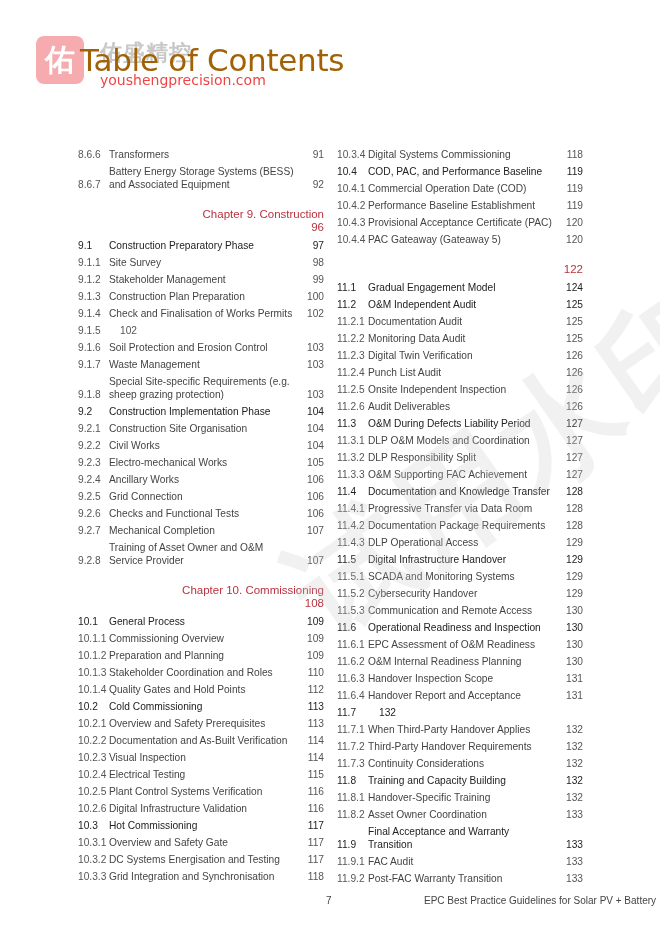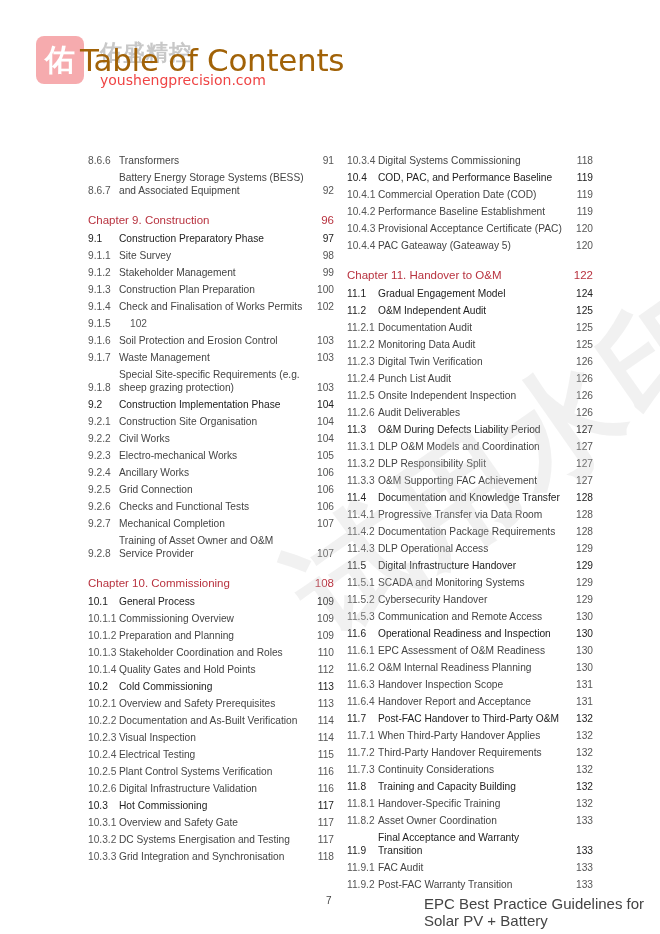--- a/index.html
+++ b/index.html
@@ -8,34 +8,34 @@
   .logo-badge { position: absolute; left: 36px; top: 36px; width: 48px; height: 48px;
                 background: #f6a3a6; border-radius: 8px; color: #fff; font-weight: bold;
                 font-size: 30px; line-height: 48px; text-align: center; opacity: 0.9;
                 font-family: "DejaVu Sans", sans-serif; }
   .logo-cn { position: absolute; left: 100px; top: 38px; font-size: 22px; color: #c8c8c8;
              letter-spacing: 1px; font-family: Liberation Sans, sans-serif; font-weight: bold; }
   .logo-url { position: absolute; left: 100px; top: 72px; font-size: 14px; color: #ef4444;
               font-family: "DejaVu Sans", sans-serif; }
   .page-title { position: absolute; left: 80px; top: 42px; font-size: 31px; color: #a16207;
                 font-family: "DejaVu Sans", sans-serif; letter-spacing: -0.3px; }
-  .col { position: absolute; top: 152px; width: 246px; margin-left: 10px; }
+  .col { position: absolute; top: 146px; width: 246px; }
   .col-left { left: 78px; }
   .col-right { left: 337px; width: 246px; }
   .row { display: flex; align-items: flex-end; font-size: 10.2px; line-height: 13px;
          min-height: 13px; padding: 2px 0 2px 0; }
   .row .num { width: 31px; flex: none; color: #555; }
   .row .title { flex: 1; color: #444; }
   .row .page { width: 28px; flex: none; text-align: right; color: #555; }
   .row.bold .num, .row.bold .title, .row.bold .page { font-weight: normal; color: #222; }
-  .row.chapter { margin-top: 14px; font-size: 11.5px; padding-top: 1px; padding-bottom: 3px; }
+  .row.chapter { margin-top: 14px; font-size: 11.5px; padding-top: 1px; padding-bottom: 3px; flex-direction: column; }
   .row.chapter .title, .row.chapter .page { color: #b8323f; font-weight: normal; }
   .row.chapter .title { }
   .footer-page { position: absolute; left: 326px; top: 895px; font-size: 10px; color: #444; }
-  .footer-title { position: absolute; left: 424px; top: 895px; font-size: 15px; color: #444; }
+  .footer-title { position: absolute; left: 424px; top: 895px; font-size: 10px; color: #444; }
   .watermark { position: absolute; left: 260px; top: 380px; font-size: 120px; color: rgba(200,200,200,0.25);
                transform: rotate(-35deg); font-family: "DejaVu Sans", sans-serif; pointer-events: none;
                white-space: nowrap; letter-spacing: 6px; font-weight: bold; }
 </style>
 </head>
 <body>
 
 <div class="logo-badge">佑</div>
 <div class="logo-cn">佑盛精控</div>
 <div class="logo-url">youshengprecision.com</div>
@@ -255,21 +255,20 @@
       <span class="num">10.4.3</span>
       <span class="title">Provisional Acceptance Certificate (PAC)</span>
       <span class="page">120</span>
     </div>
     <div class="row">
       <span class="num">10.4.4</span>
       <span class="title">PAC Gateaway (Gateaway 5)</span>
       <span class="page">120</span>
     </div>
     <div class="row chapter">
-      <span class="title">Chapter 11. Handover to O&amp;M</span>
       <span class="page">122</span>
     </div>
     <div class="row bold">
       <span class="num">11.1</span>
       <span class="title">Gradual Engagement Model</span>
       <span class="page">124</span>
     </div>
     <div class="row bold">
       <span class="num">11.2</span>
       <span class="title">O&amp;M Independent Audit</span>
@@ -385,21 +384,20 @@
       <span class="title">Handover Inspection Scope</span>
       <span class="page">131</span>
     </div>
     <div class="row">
       <span class="num">11.6.4</span>
       <span class="title">Handover Report and Acceptance</span>
       <span class="page">131</span>
     </div>
     <div class="row bold">
       <span class="num">11.7</span>
-      <span class="title">Post-FAC Handover to Third-Party O&amp;M</span>
       <span class="page">132</span>
     </div>
     <div class="row">
       <span class="num">11.7.1</span>
       <span class="title">When Third-Party Handover Applies</span>
       <span class="page">132</span>
     </div>
     <div class="row">
       <span class="num">11.7.2</span>
       <span class="title">Third-Party Handover Requirements</span>

